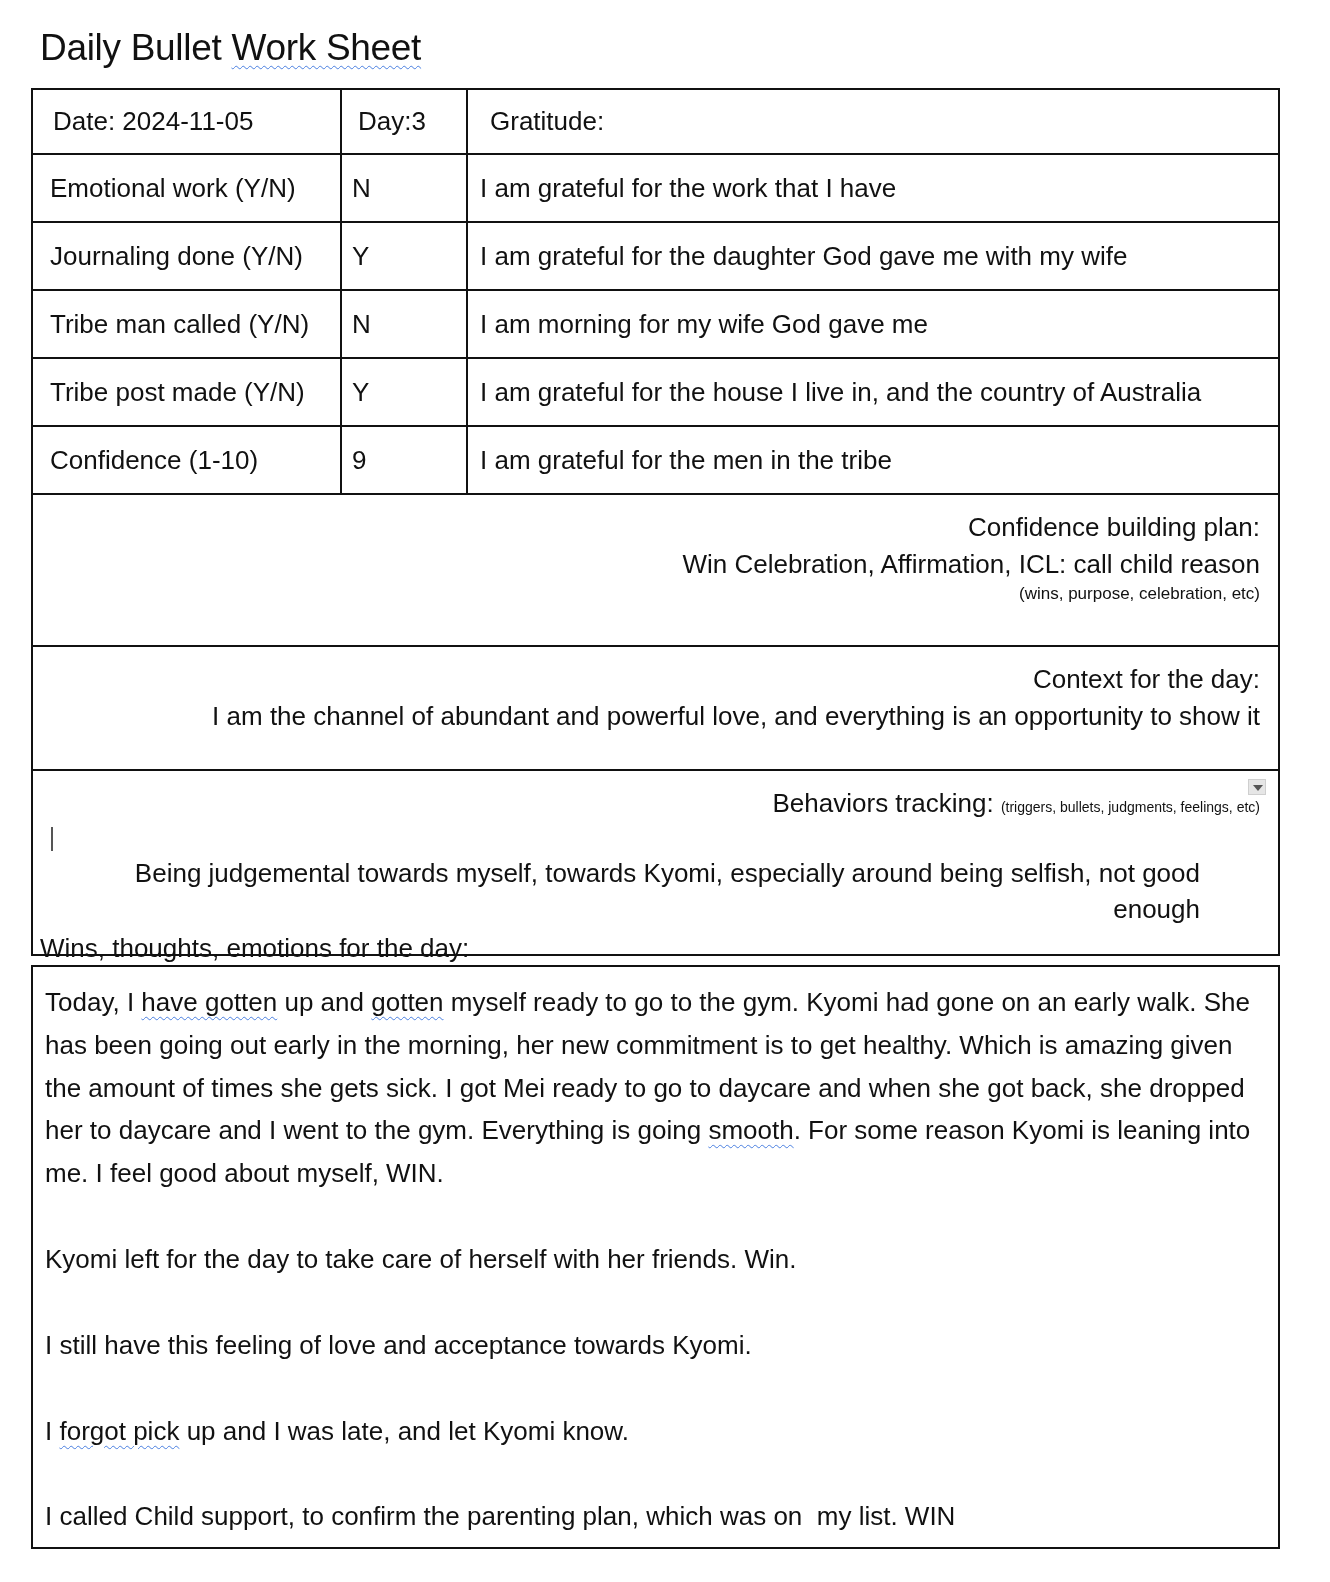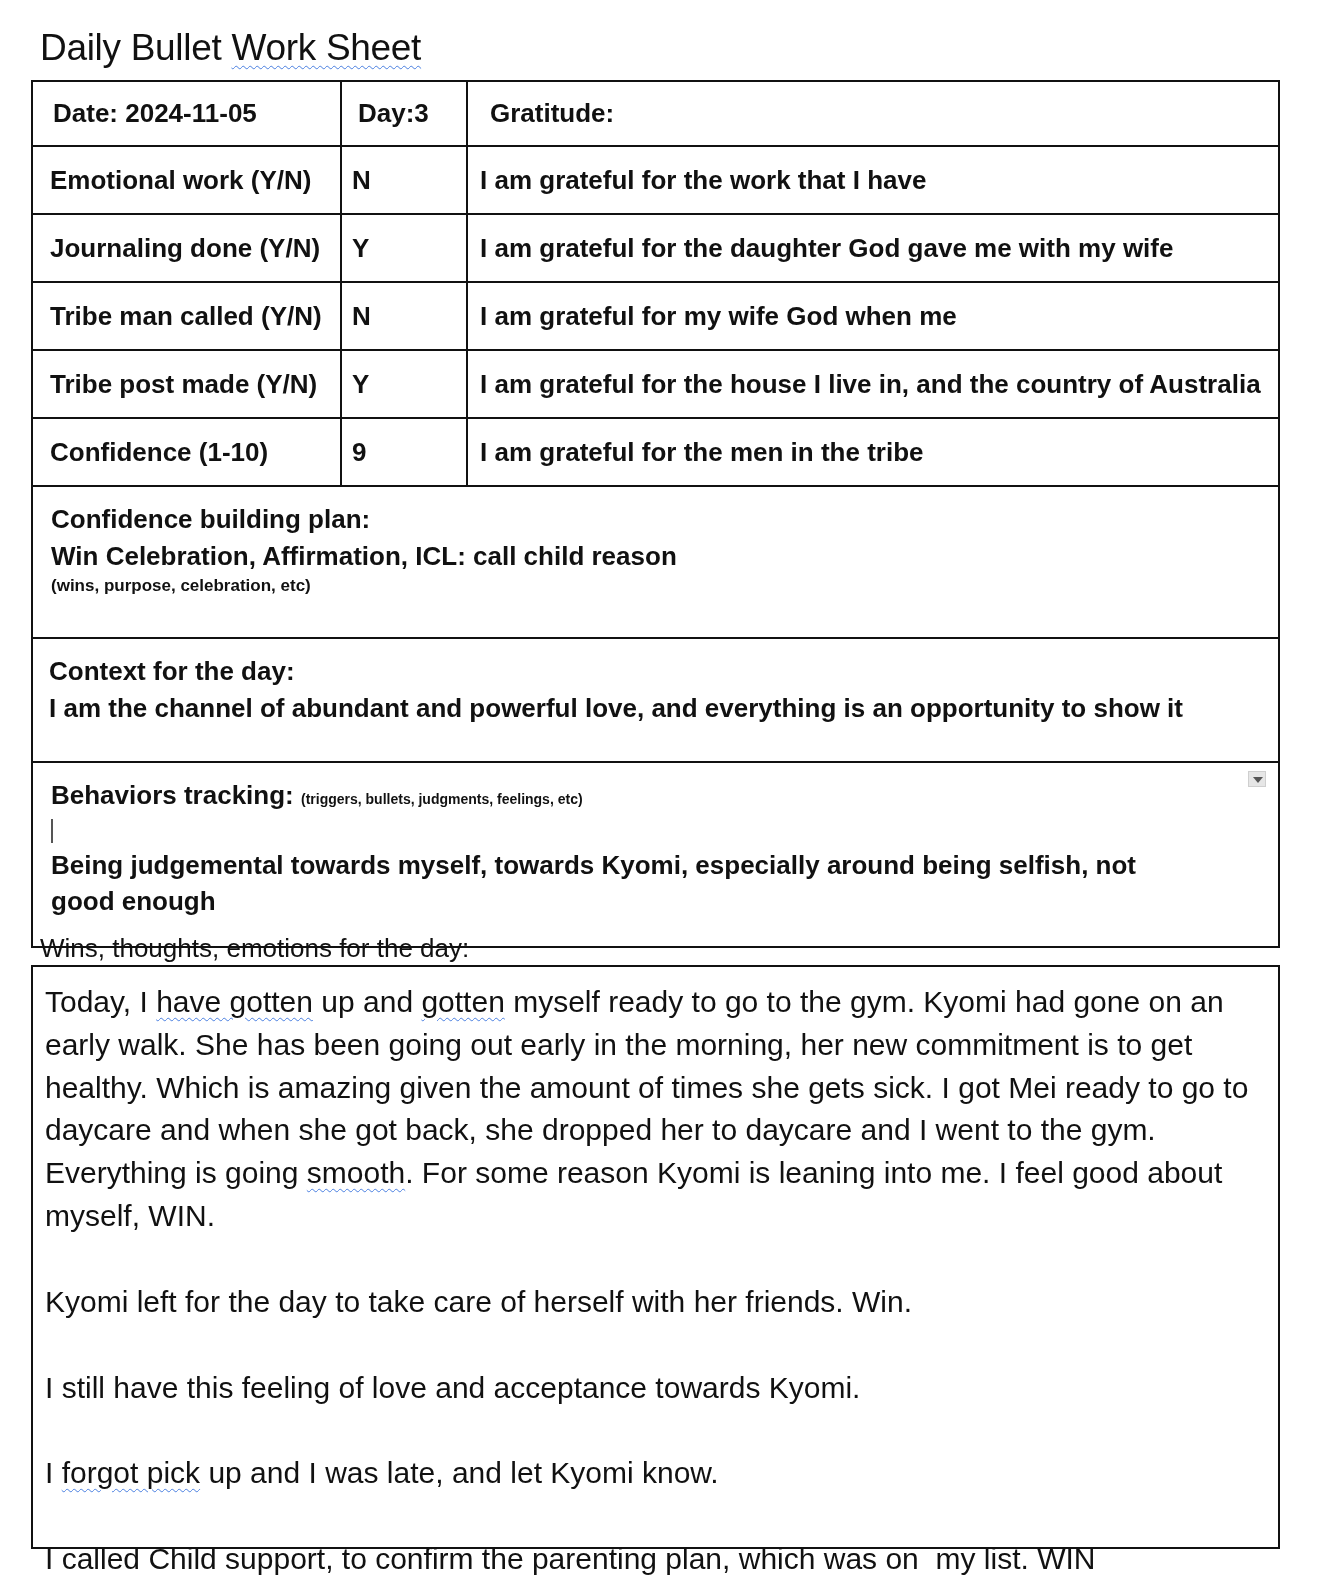--- a/index.html
+++ b/index.html
@@ -11,42 +11,41 @@
     .title {
       position: absolute; left: 40px; top: 24px;
       font-size: 37px; line-height: 48px; letter-spacing: -0.3px;
     }
     .squiggle {
       text-decoration: underline wavy #4a7fe0;
       text-decoration-thickness: 1px;
       text-underline-offset: 5px;
     }
     table.sheet {
-      position: absolute; left: 31px; top: 80px;
+      position: absolute; left: 31px; top: 88px;
       width: 1249px; border-collapse: collapse;
       font-size: 26px;
-      font-weight: bold;
     }
     table.sheet td {
       border: 2px solid #111111;
       padding: 0 0 0 16px;
       vertical-align: middle;
       white-space: nowrap;
     }
     .c1 { width: 287px; }
     .c2 { width: 108px; }
     .r-head td { height: 63px; }
     .r-data td { height: 66px; }
     .r-head .c1 { padding-left: 20px; }
     .r-head .c2 { padding-left: 16px; }
     .r-head .c3 { padding-left: 22px; }
     .r-data .c1 { padding-left: 17px; }
     .r-data .c2 { padding-left: 10px; }
     .r-data .c3 { padding-left: 12px; }
-    .full { padding: 14px 18px 12px 18px !important; white-space: normal !important; vertical-align: top !important; line-height: 37px; }
+    .full { padding: 14px 18px 12px 18px !important; white-space: normal !important; vertical-align: top !important; line-height: 37px; text-align: right; }
     .small { font-size: 17px; line-height: 22px; display: block; }
     .inline-small { font-size: 14px; }
     .r-plan td { height: 124px; }
     .r-ctx td { height: 96px; }
     .r-beh td { height: 157px; position: relative; }
     .r-beh .full { line-height: 36px; padding-top: 14px !important; }
     .cursor { display: block; width: 2px; height: 24px; background: #555; margin: 2px 0 4px 0; }
     .dropdown-btn {
       position: absolute; right: 12px; top: 8px; width: 18px; height: 16px;
       background: #e6e6e6; border: 1px solid #cfcfcf; box-sizing: border-box;
@@ -56,21 +55,21 @@
       border-left: 5px solid transparent; border-right: 5px solid transparent;
       border-top: 6px solid #555555;
     }
     .wins-label {
       position: absolute; left: 40px; top: 931px; font-size: 26px; line-height: 34px;
     }
     .wins-box {
       position: absolute; left: 31px; top: 965px; width: 1249px; height: 584px;
       border: 2px solid #111111; box-sizing: border-box;
       padding: 14px 10px 0 12px;
-      font-size: 30px; line-height: 42.8px;
+      font-size: 26px; line-height: 42.8px;
     }
     .wins-box p { margin: 0; }
     .wins-box p + p { margin-top: 43px; }
   </style>
 </head>
 <body>
 
 <div class="title"><span>Daily Bullet </span><span class="squiggle">Work Sheet</span></div>
 
 <table class="sheet">
@@ -86,21 +85,21 @@
     <td class="c3">I am grateful for the work that I have</td>
   </tr>
   <tr class="r-data">
     <td class="c1">Journaling done (Y/N)</td>
     <td class="c2">Y</td>
     <td class="c3">I am grateful for the daughter God gave me with my wife</td>
   </tr>
   <tr class="r-data">
     <td class="c1">Tribe man called (Y/N)</td>
     <td class="c2">N</td>
-    <td class="c3">I am grateful for my wife God when me</td>
+    <td class="c3">I am morning for my wife God gave me</td>
   </tr>
   <tr class="r-data">
     <td class="c1">Tribe post made (Y/N)</td>
     <td class="c2">Y</td>
     <td class="c3">I am grateful for the house I live in, and the country of Australia</td>
   </tr>
   <tr class="r-data">
     <td class="c1">Confidence (1-10)</td>
     <td class="c2">9</td>
     <td class="c3">I am grateful for the men in the tribe</td>

